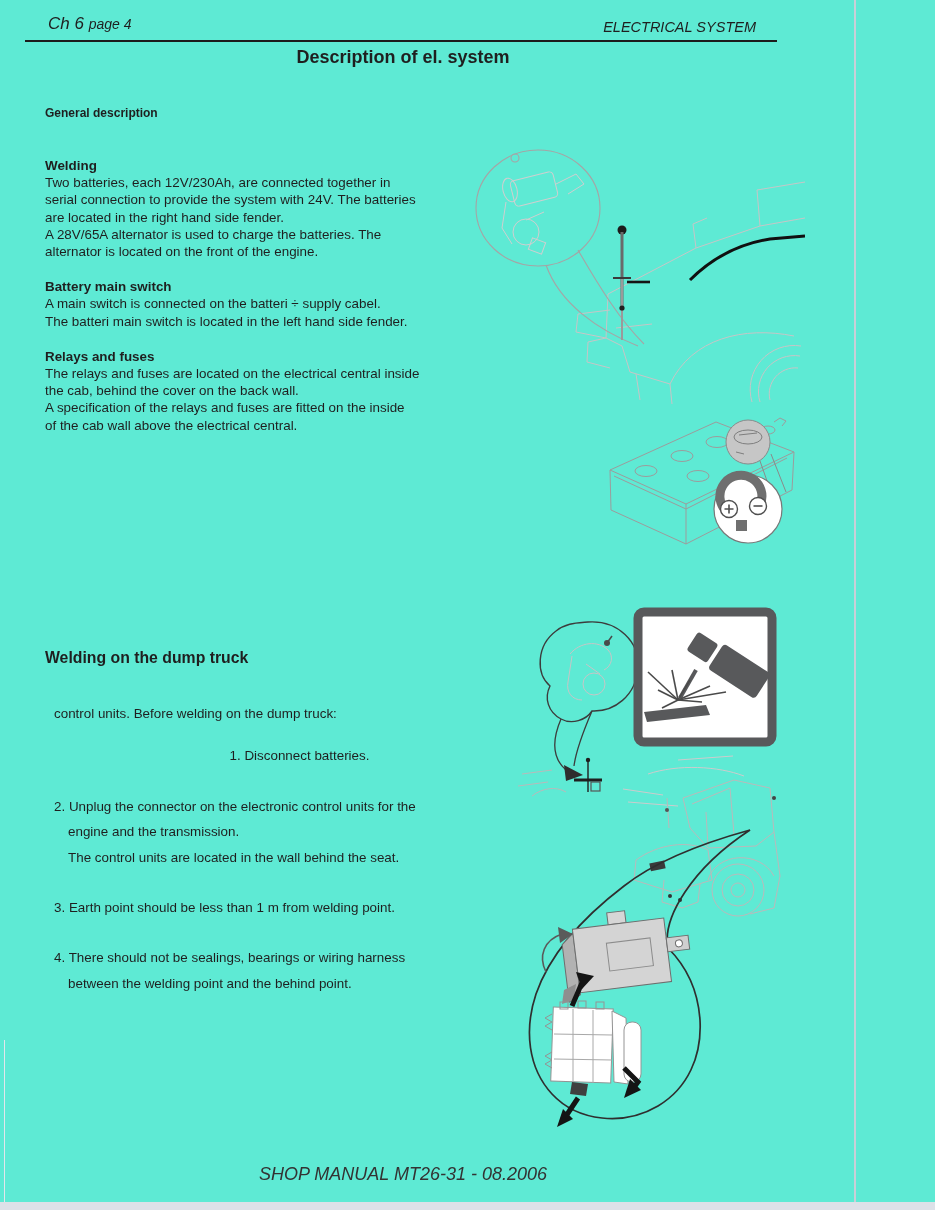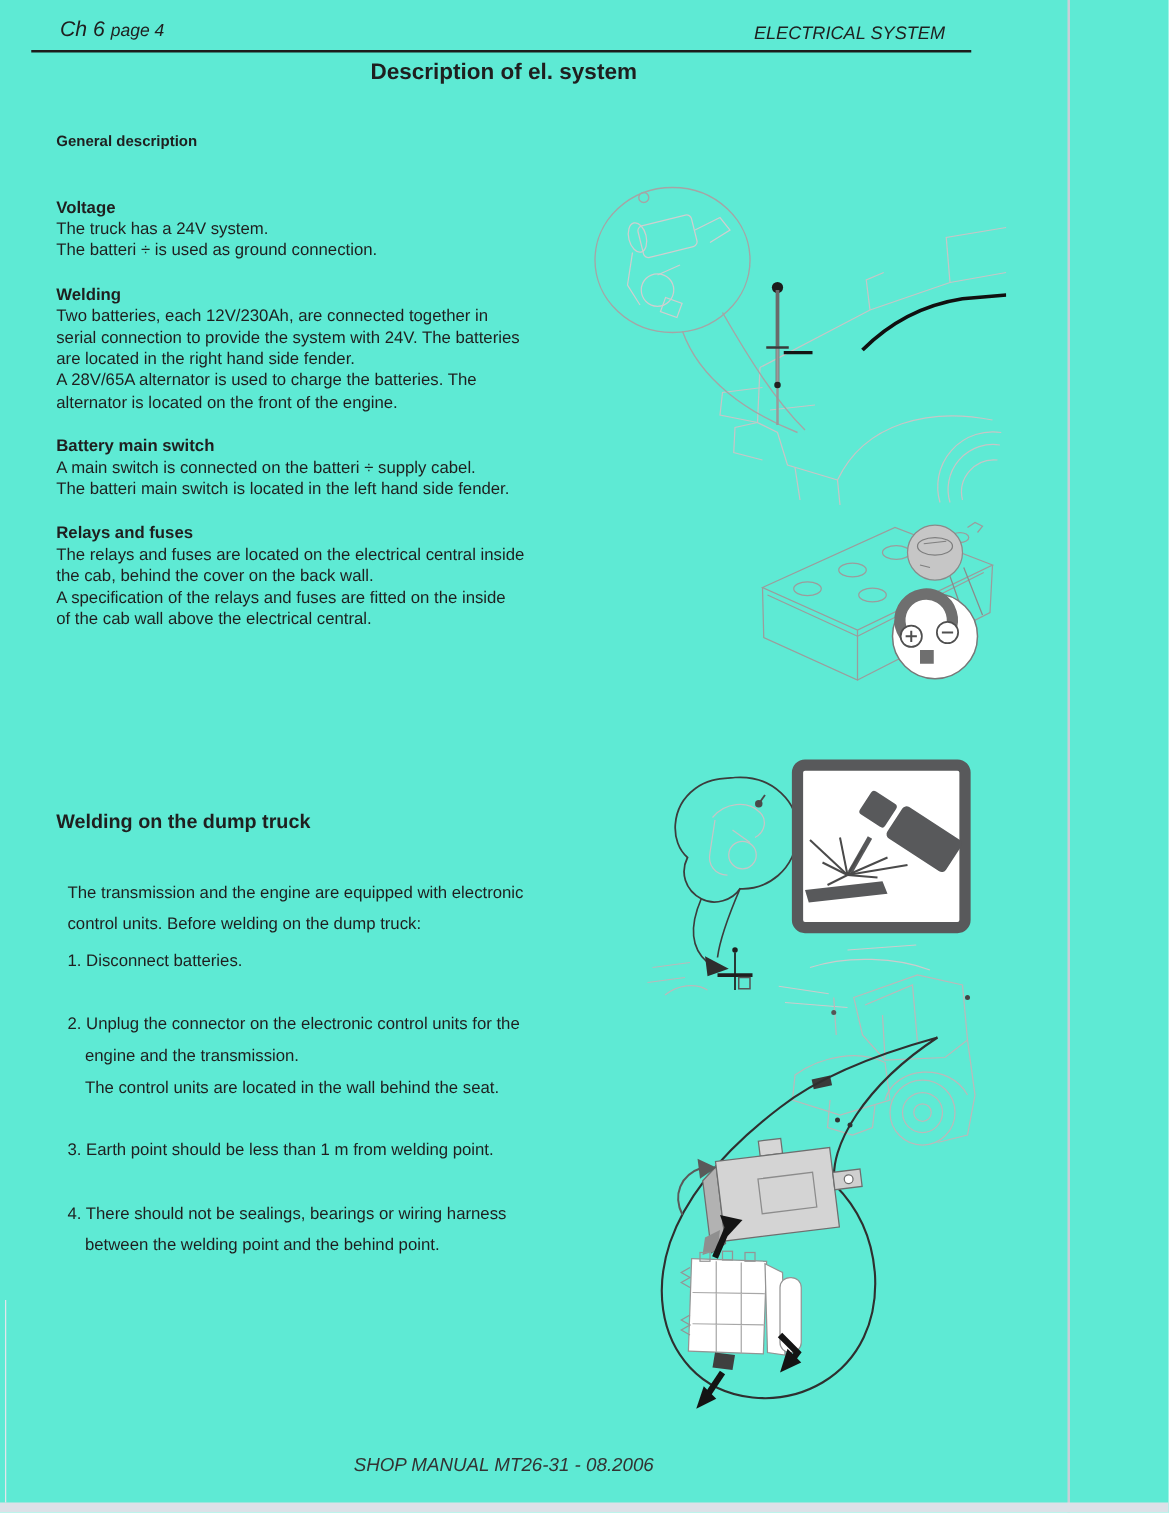--- a/index.html
+++ b/index.html
@@ -14,47 +14,42 @@
   .doc-title{position:absolute;left:0;top:47px;width:806px;text-align:center;font-size:18px;font-weight:bold;white-space:nowrap;}
   .gen{position:absolute;left:45px;top:104px;width:480px;font-size:13.4px;line-height:17.2px;}
   .gen h2{font-size:12px;font-weight:bold;margin:0 0 34px 0;line-height:19px;}
   .blk{margin-bottom:18px;}
   .sub{font-weight:bold;white-space:nowrap;}
   .ln{white-space:nowrap;}
   .weld{position:absolute;left:45px;top:648px;width:500px;font-size:13.4px;line-height:25.4px;}
   .weld h2{font-size:15.8px;font-weight:bold;margin:0 0 33px 0;line-height:20px;}
   .weld .body{padding-left:9px;}
   .step{margin-top:25px;}
-  .step.first{margin-top:4px;}
+  .step.first{margin-top:17px;text-align:center;}
   .cont{padding-left:14px;}
-  .footer{position:absolute;left:0;top:1164px;width:806px;text-align:center;font-style:italic;font-size:15px;color:#333;white-space:nowrap;}
+  .footer{position:absolute;left:0;top:1164px;width:806px;text-align:center;font-style:italic;font-size:18px;color:#333;white-space:nowrap;}
   .fig{position:absolute;}
   .edge-v{position:absolute;left:854px;top:0;width:2px;height:1210px;background:#c9cfd7;}
   .edge-b{position:absolute;left:0;top:1202px;width:935px;height:8px;background:#dde1e8;}
   .edge-l{position:absolute;left:4px;top:1040px;width:1px;height:162px;background:#e3e6eb;}
 </style>
 </head>
 <body>
 
 <div class="page">
 
   <div class="hdr-left"><span>Ch 6</span> <span class="pg">page 4</span></div>
   <div class="hdr-right">ELECTRICAL SYSTEM</div>
   <div class="hdr-rule"></div>
 
   <div class="doc-title">Description of el. system</div>
 
   <div class="gen">
     <h2>General description</h2>
     <div class="blk">
-      <div class="sub">Voltage</div>
-      <div class="ln">The truck has a 24V system.</div>
-      <div class="ln">The batteri ÷ is used as ground connection.</div>
-    </div>
-    <div class="blk">
       <div class="sub">Welding</div>
       <div class="ln">Two batteries, each 12V/230Ah, are connected together in</div>
       <div class="ln">serial connection to provide the system with 24V. The batteries</div>
       <div class="ln">are located in the right hand side fender.</div>
       <div class="ln">A 28V/65A alternator is used to charge the batteries. The</div>
       <div class="ln">alternator is located on the front of the engine.</div>
     </div>
     <div class="blk">
       <div class="sub">Battery main switch</div>
       <div class="ln">A main switch is connected on the batteri ÷ supply cabel.</div>
@@ -65,21 +60,20 @@
       <div class="ln">The relays and fuses are located on the electrical central inside</div>
       <div class="ln">the cab, behind the cover on the back wall.</div>
       <div class="ln">A specification of the relays and fuses are fitted on the inside</div>
       <div class="ln">of the cab wall above the electrical central.</div>
     </div>
   </div>
 
   <div class="weld">
     <h2>Welding on the dump truck</h2>
     <div class="body">
-      <div class="ln">The transmission and the engine are equipped with electronic</div>
       <div class="ln">control units. Before welding on the dump truck:</div>
       <div class="step first">
         <div class="ln">1. Disconnect batteries.</div>
       </div>
       <div class="step">
         <div class="ln">2. Unplug the connector on the electronic control units for the</div>
         <div class="ln cont">engine and the transmission.</div>
         <div class="ln cont">The control units are located in the wall behind the seat.</div>
       </div>
       <div class="step">

